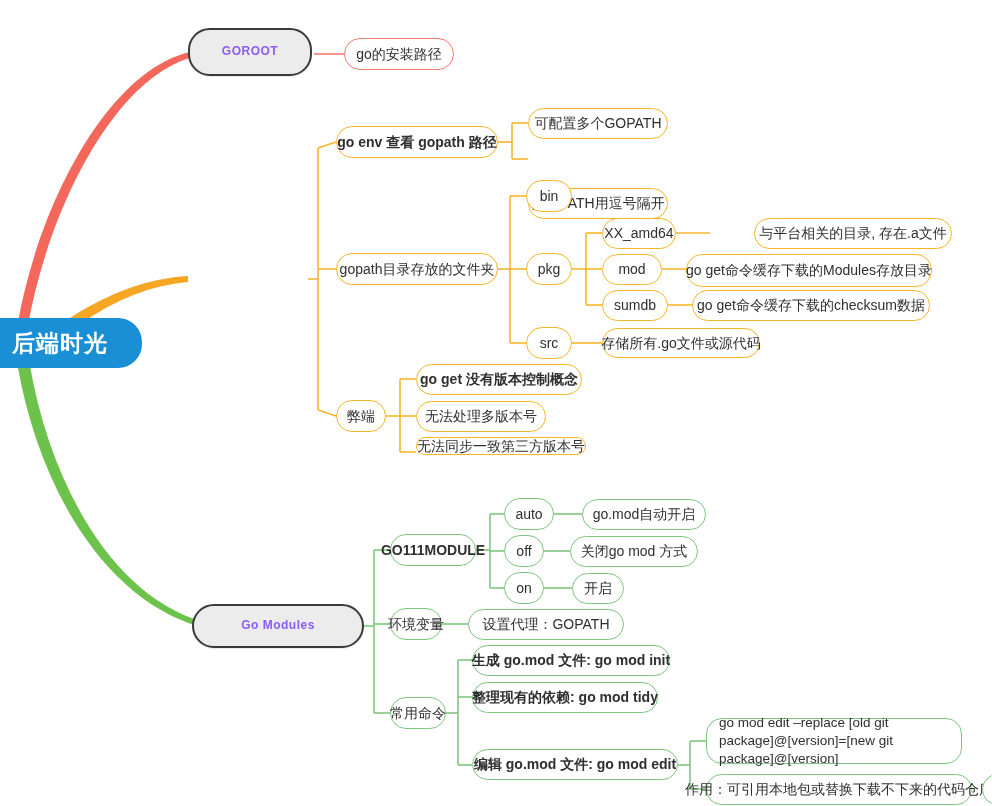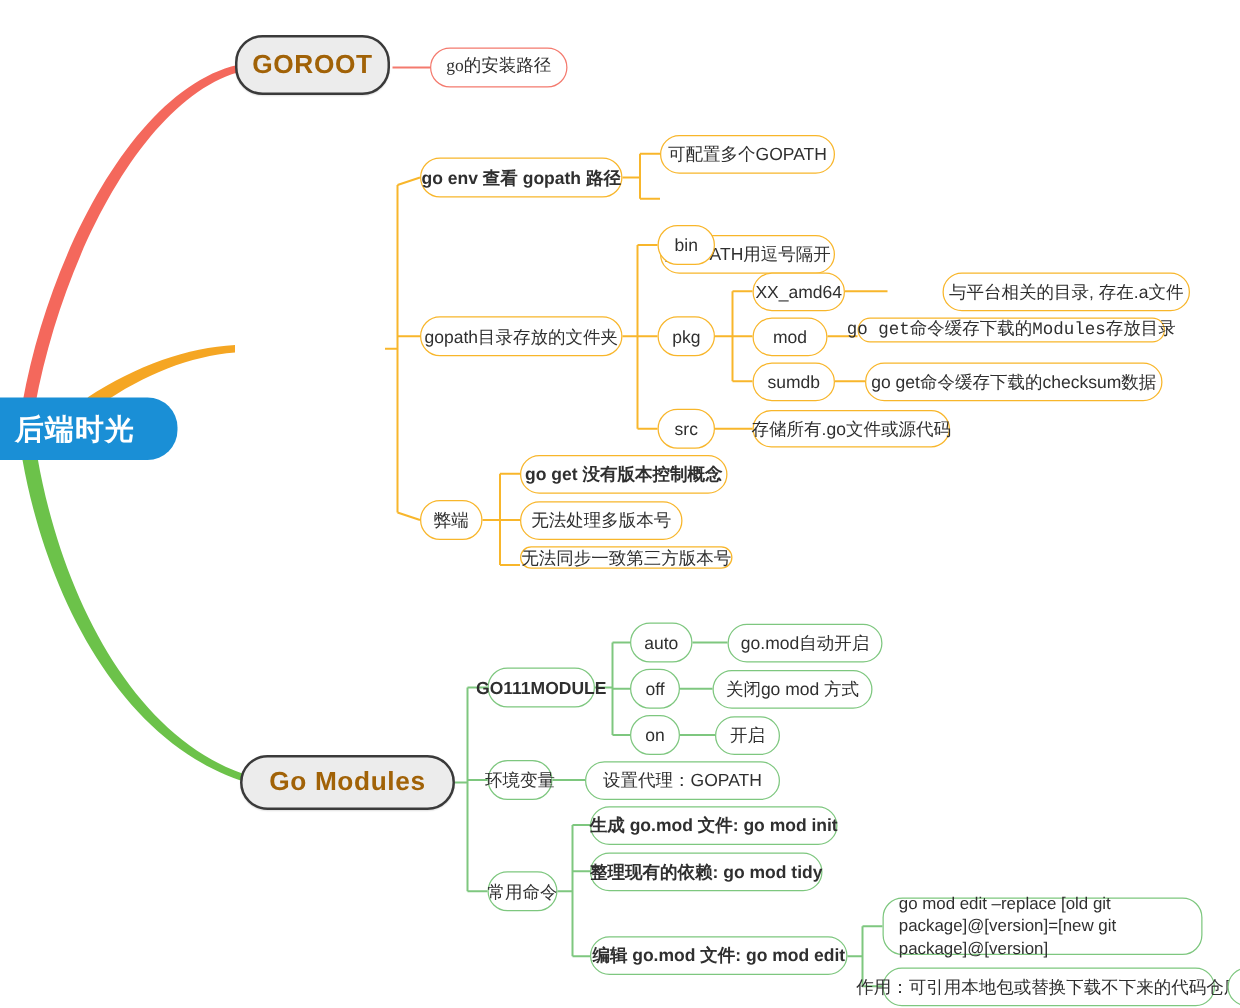--- a/index.html
+++ b/index.html
@@ -20,31 +20,31 @@
   
   .root{
     background:#1a8fd6;color:#ffffff;border-radius:24px;
     font-size:23px;font-weight:700;letter-spacing:1px;
     padding:0 18px;
   }
 
   
   .topic{
     background:#ececec;border:2.5px solid #3a3a3a;border-radius:22px;
-    color:#a16207;font-size:21px;font-weight:700;letter-spacing:.5px;
+    color:#8b5cf6;font-size:12px;font-weight:700;letter-spacing:.5px;
     padding:0 16px;
     box-shadow:0 1px 1px rgba(0,0,0,.10);
   }
 
   
   .leaf{
     background:#ffffff;border:1.6px solid #f8b62b;border-radius:16px;
     color:#2f2f2f;font-size:14px;padding:0 12px;font-weight:400;
   }
-  .leaf.red{border-color:#f47a6e;font-family:Liberation Serif, serif;}
+  .leaf.red{border-color:#f47a6e;}
   .leaf.green{border-color:#7ec77f;}
   .leaf.yellow{border-color:#f8b62b;}
   .leaf.b{font-weight:700;}
   .leaf.two-line{white-space:normal;text-align:left;justify-content:flex-start;
     line-height:1.32;font-size:13.5px;padding:0 12px;}
 </style>
 </head>
 <body>
 
 <div id="canvas">
@@ -151,21 +151,21 @@
   <div class="node leaf yellow" style="left:336px;top:253px;width:162px;height:32px;">gopath目录存放的文件夹</div>
 
   <div class="node leaf yellow" style="left:526px;top:180px;width:46px;height:32px;">bin</div>
 
   <div class="node leaf yellow" style="left:526px;top:253px;width:46px;height:32px;">pkg</div>
 
   <div class="node leaf yellow" style="left:602px;top:218px;width:74px;height:31px;">XX_amd64</div>
   <div class="node leaf yellow" style="left:710px;top:218px;width:198px;height:31px;margin-left:44px;">与平台相关的目录, 存在.a文件</div>
 
   <div class="node leaf yellow" style="left:602px;top:254px;width:60px;height:31px;">mod</div>
-  <div class="node leaf yellow" style="left:686px;top:254px;width:246px;height:20px;font-family:Liberation Mono, monospace;">go get命令缓存下载的Modules存放目录</div>
+  <div class="node leaf yellow" style="left:686px;top:254px;width:246px;height:33px;">go get命令缓存下载的Modules存放目录</div>
 
   <div class="node leaf yellow" style="left:602px;top:290px;width:66px;height:31px;">sumdb</div>
   <div class="node leaf yellow" style="left:692px;top:290px;width:238px;height:31px;">go get命令缓存下载的checksum数据</div>
 
   <div class="node leaf yellow" style="left:526px;top:327px;width:46px;height:32px;">src</div>
   <div class="node leaf yellow" style="left:602px;top:328px;width:158px;height:30px;">存储所有.go文件或源代码</div>
 
   <div class="node leaf yellow" style="left:336px;top:400px;width:50px;height:32px;">弊端</div>
 
   <div class="node leaf yellow b" style="left:416px;top:364px;width:166px;height:31px;">go get 没有版本控制概念</div>

